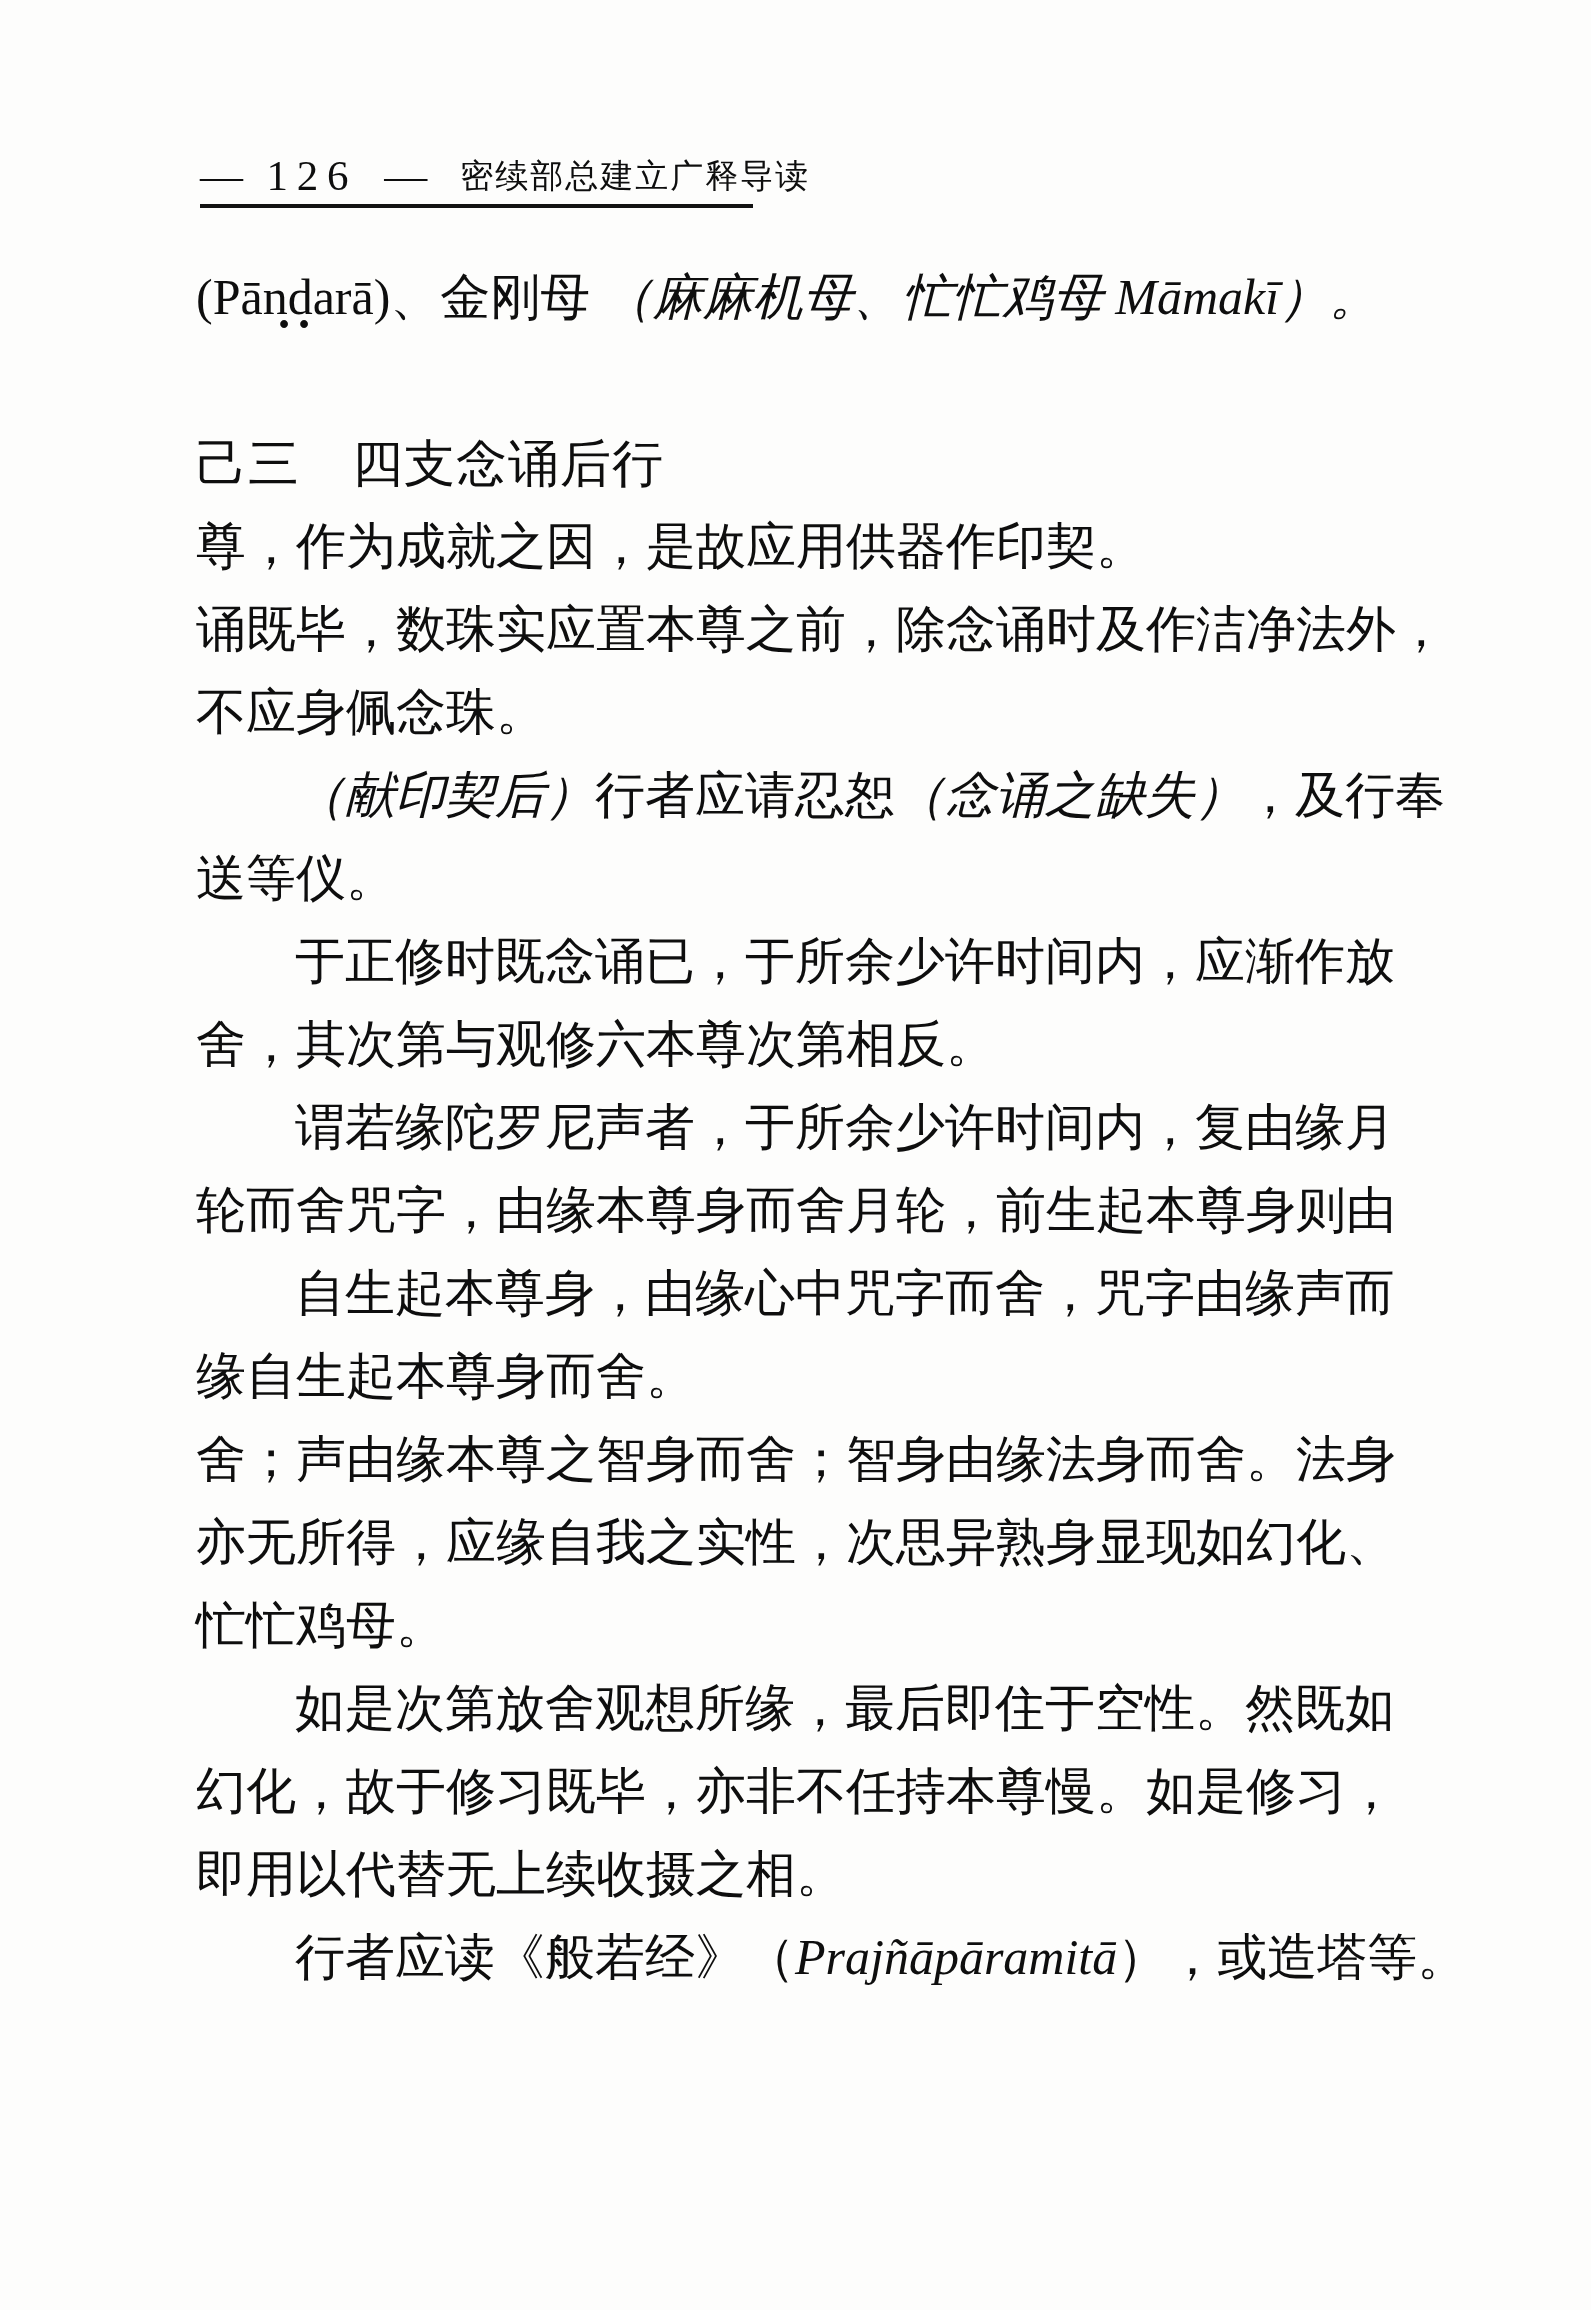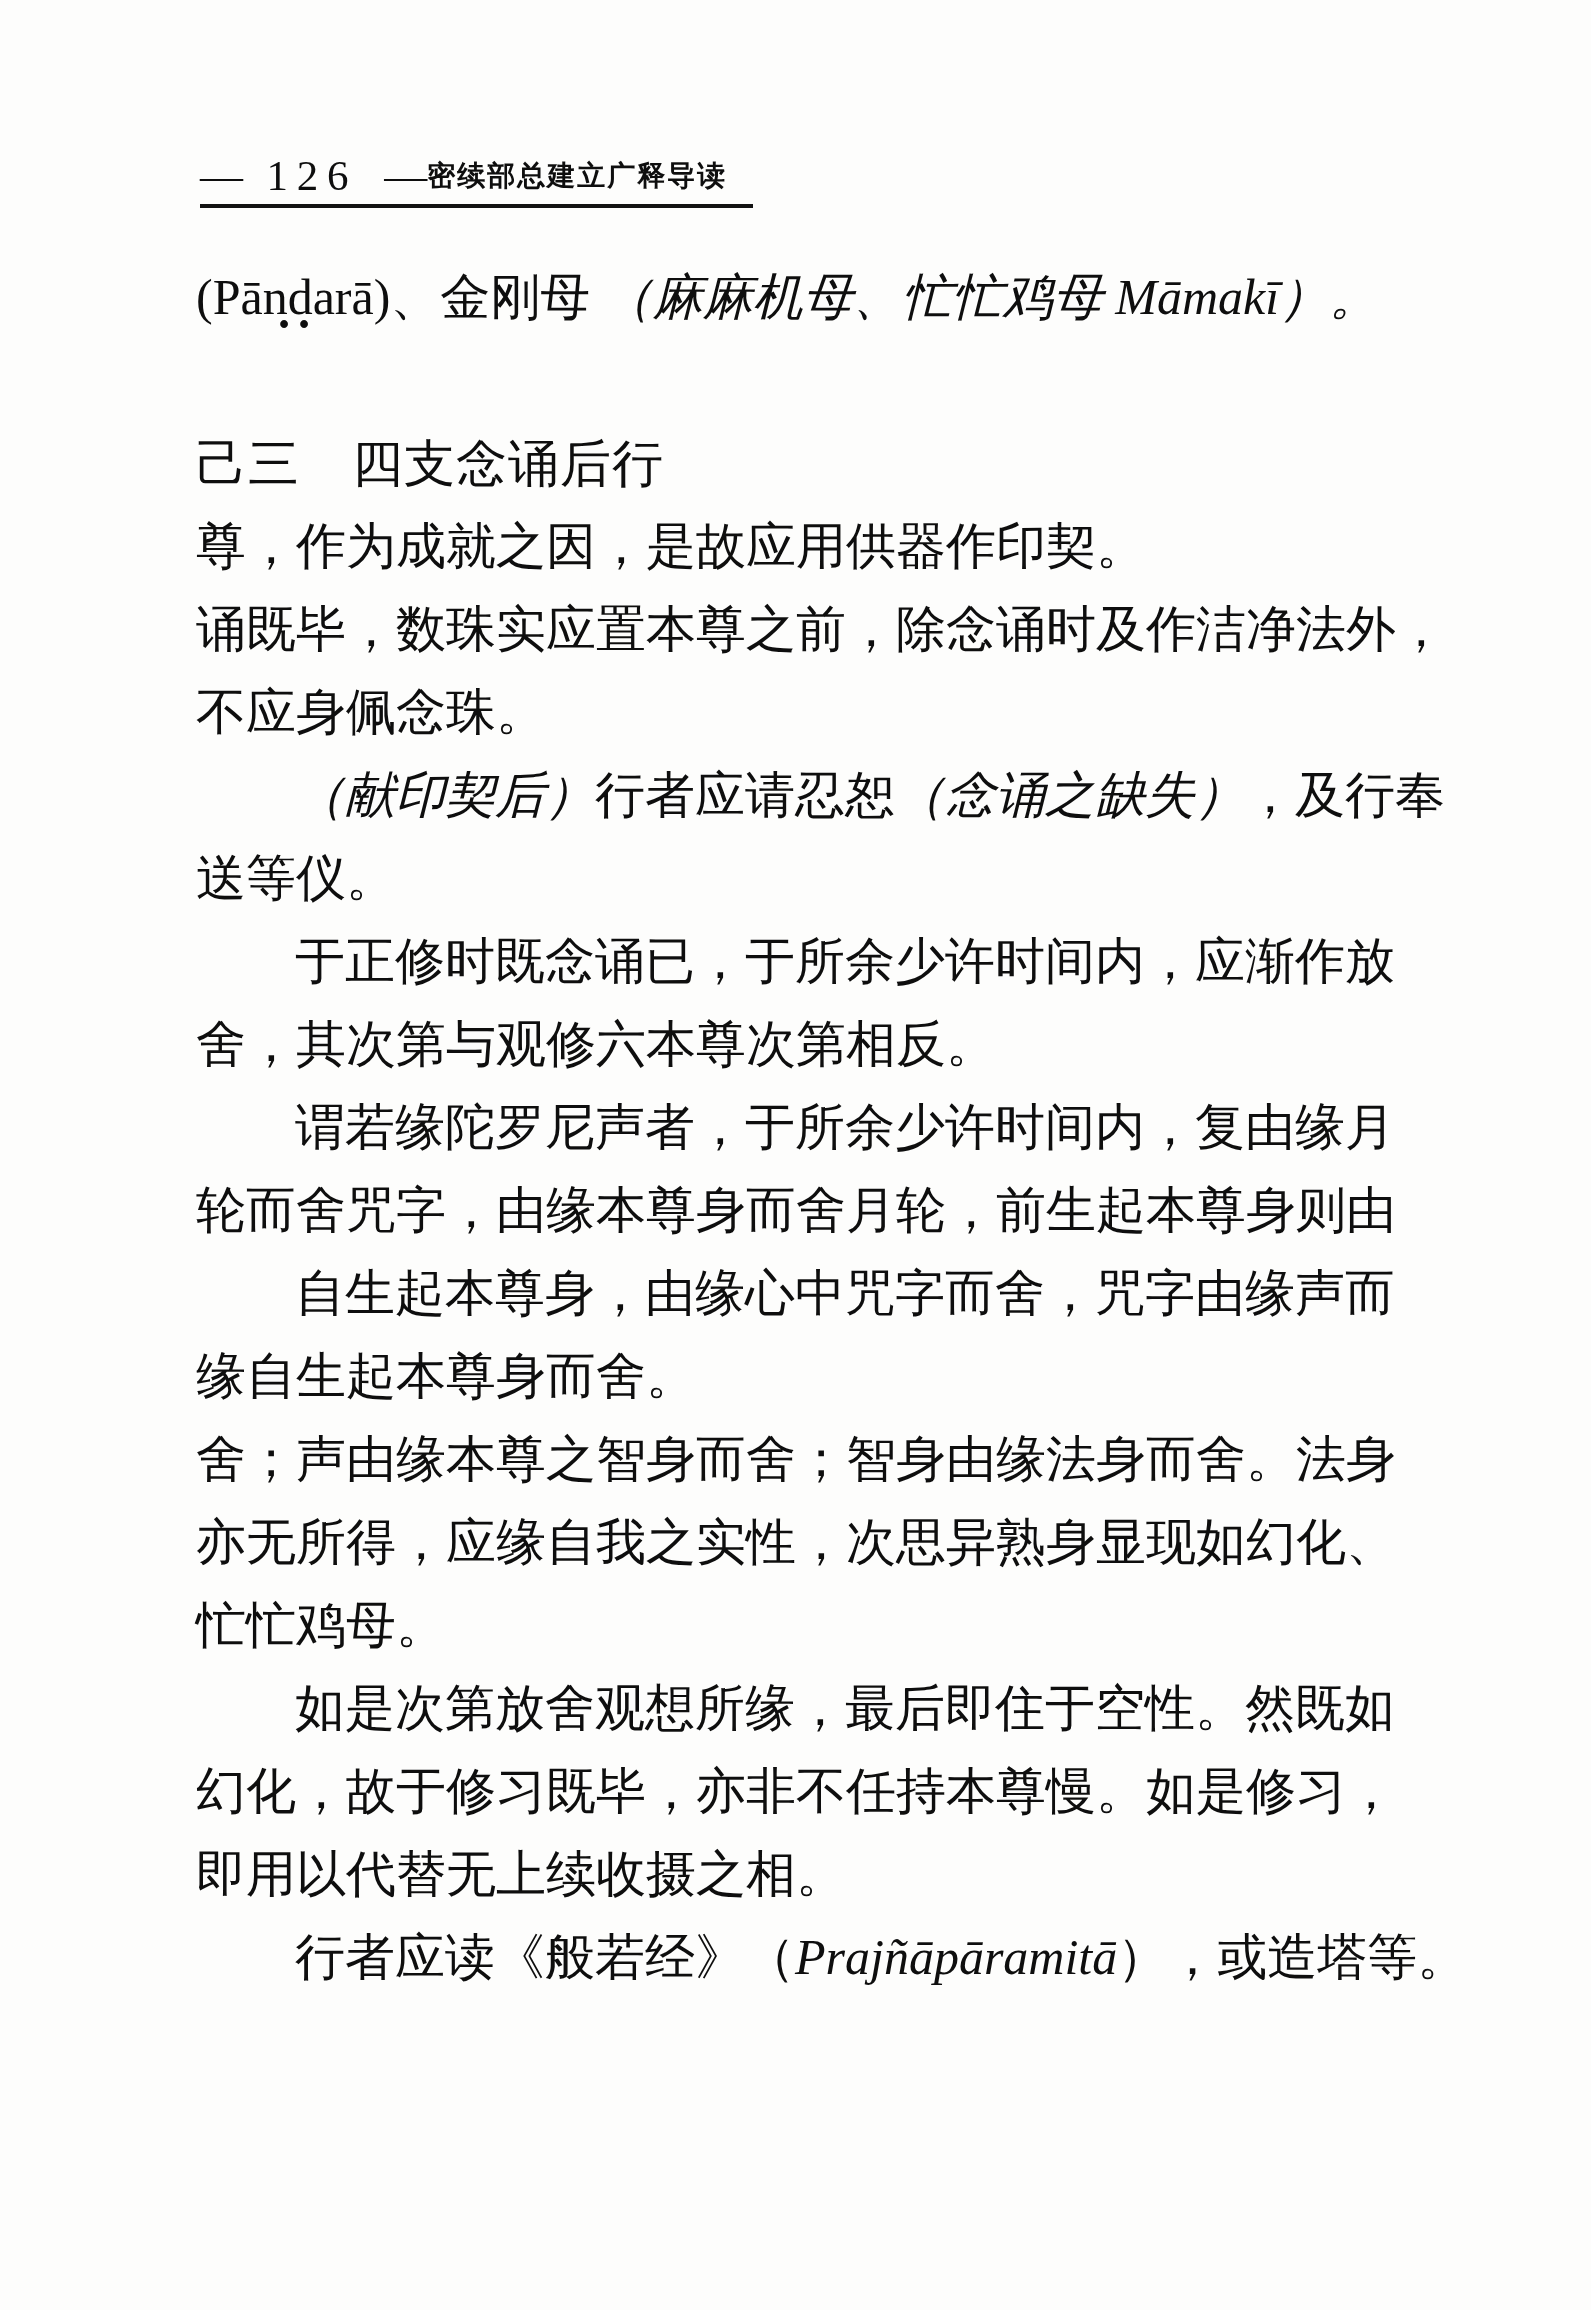--- a/index.html
+++ b/index.html
@@ -12,21 +12,22 @@
     overflow:hidden;
   }
   .page-header {
     position:absolute; left:200px; top:152px;
     display:flex; align-items:center;
     white-space:nowrap;
   }
   .hdash { font-size:43px; line-height:47px; }
   .hnum  { font-size:43px; line-height:47px; letter-spacing:8.8px; margin:0 27px 0 23.4px; }
   .htitle{
-    font-size:28px; line-height:45px; font-weight:700; letter-spacing:2px;
+    font-size:33px; line-height:45px; font-weight:400; letter-spacing:2px;
+    margin-left:33px;
     font-family:"Liberation Sans","DejaVu Sans",sans-serif;
   }
   .header-rule {
     position:absolute; left:200px; top:204px;
     width:553px; height:3.9px; background:#121212;
   }
   .content {
     position:absolute; left:196px; top:256px; width:1268px;
   }
   .line {

